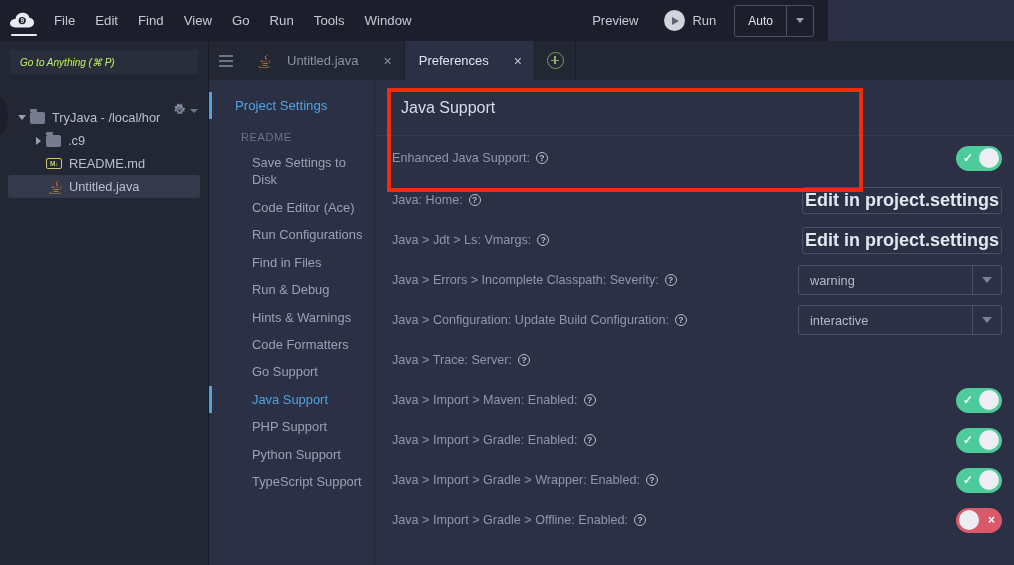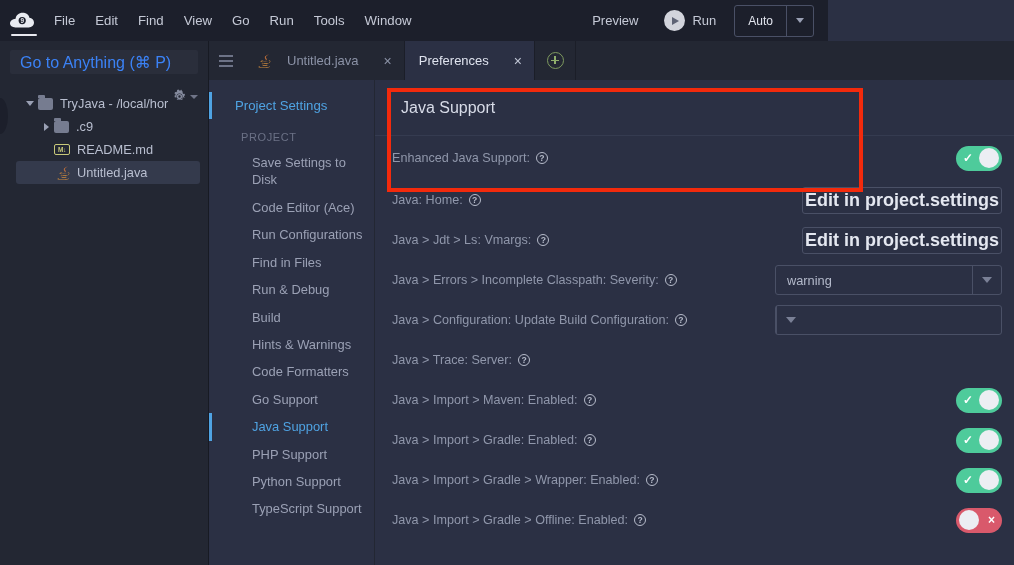--- a/index.html
+++ b/index.html
@@ -96,22 +96,22 @@
     background: #232733;
     border-right: 1px solid #171a23;
   }
   .goto-box {
     margin: 9px 10px 0 10px;
     height: 24px; background: #2a2e3b;
     border-radius: 2px;
     display: flex; align-items: center;
     padding-left: 10px;
   }
-  .goto-text { color: #3b82f6; font-size: 16px; }
-  .tree { margin-top: 18px; position: relative; padding-left: 8px; }
+  .goto-text { color: #bef264; font-size: 10px; font-style: italic; }
+  .tree { margin-top: 32px; position: relative; }
   .gear-wrap {
     position: absolute; right: 10px; top: -3px;
     display: flex; align-items: center; gap: 3px;
   }
   .gear-icon { display: block; }
   .caret-sm {
     width: 0; height: 0;
     border-left: 4px solid transparent;
     border-right: 4px solid transparent;
     border-top: 4px solid #6f7487;
@@ -293,21 +293,21 @@
   .toggle.off .mark { right: 7px; }
 
   .edit-btn {
     width: 200px; height: 27px;
     border: 1px solid #4a5066; border-radius: 3px;
     background: #2b3044;
     color: #e4e7f0; font-size: 18px; font-weight: bold;
     display: flex; align-items: center; justify-content: center;
   }
   .select {
-    width: 227px; height: 30px;
+    width: 204px; height: 30px;
     border: 1px solid #4a5066; border-radius: 3px;
     background: #2b3044;
     display: flex; align-items: stretch; gap: 46px;
   }
   .select-val {
     flex: 1; display: flex; align-items: center;
     padding-left: 11px; color: #b4bacb; font-size: 12.8px;
   }
   .select-arrow {
     width: 29px; border-left: 1px solid #4a5066;
@@ -453,27 +453,26 @@
       <div class="addtab">
         <div class="plus-circle"></div>
       </div>
       <div class="tabbar-fill"></div>
     </div>
 
     <div class="prefs">
 
       <div class="prefs-nav">
         <div class="nav-title">Project Settings</div>
-        <div class="nav-section">PROJECT</div>
+        <div class="nav-section">README</div>
         <div class="nav-item">Save Settings to Disk</div>
         <div class="nav-item">Code Editor (Ace)</div>
         <div class="nav-item">Run Configurations</div>
         <div class="nav-item">Find in Files</div>
         <div class="nav-item">Run &amp; Debug</div>
-        <div class="nav-item">Build</div>
         <div class="nav-item">Hints &amp; Warnings</div>
         <div class="nav-item">Code Formatters</div>
         <div class="nav-item">Go Support</div>
         <div class="nav-item active">Java Support</div>
         <div class="nav-item">PHP Support</div>
         <div class="nav-item">Python Support</div>
         <div class="nav-item">TypeScript Support</div>
       </div>
 
       <div class="prefs-main">
@@ -529,20 +528,21 @@
           </div>
         </div>
 
         <div class="pref-row">
           <div class="pref-label">
             <span>Java &gt; Configuration: Update Build Configuration:</span>
             <span class="help-ic">?</span>
           </div>
           <div class="pref-ctrl">
             <div class="select">
+              <div class="select-val">interactive</div>
               <div class="select-arrow">
                   <div class="tri-dn"></div>
                 </div>
             </div>
           </div>
         </div>
 
         <div class="pref-row">
           <div class="pref-label">
             <span>Java &gt; Trace: Server:</span>

